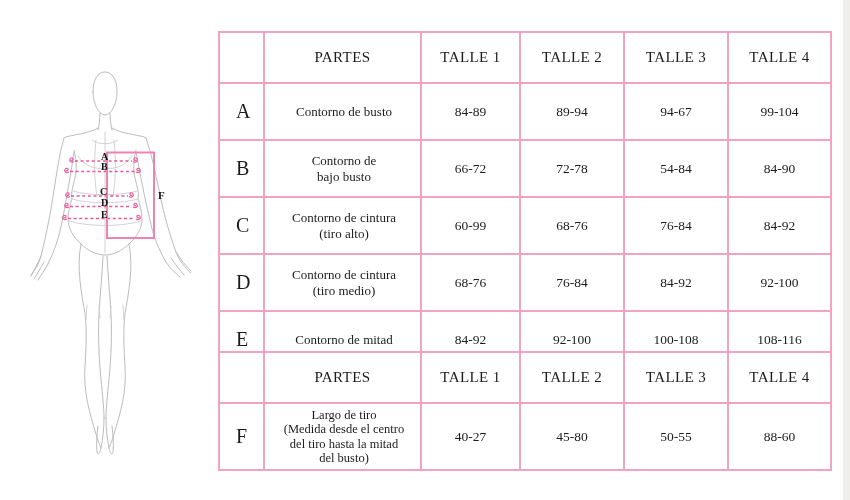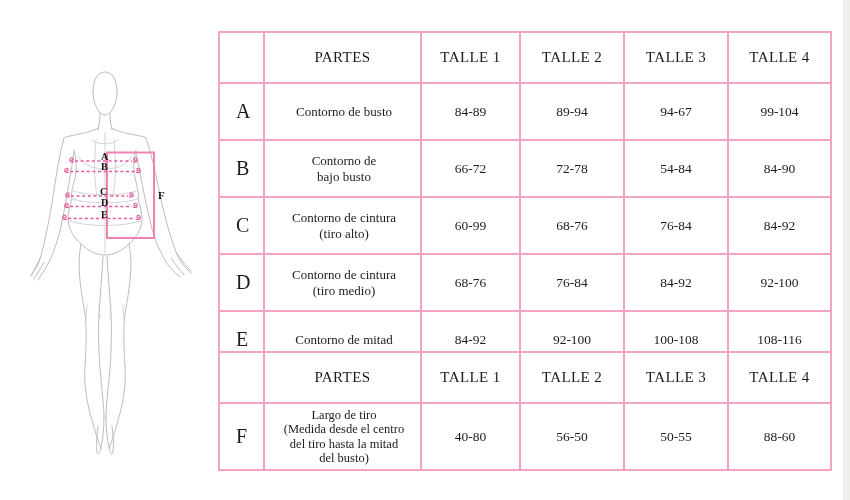--- a/index.html
+++ b/index.html
@@ -198,22 +198,22 @@
         <td class="cell-header">TALLE 2</td>
         <td class="cell-header">TALLE 3</td>
         <td class="cell-header">TALLE 4</td>
       </tr>
       <tr style="height:67px">
         <td class="cell-letter">F</td>
         <td class="cell-part" style="font-size:12.5px; line-height:1.15;border-radius:32px;">Largo de tiro
 (Medida desde el centro
 del tiro hasta la mitad
 del busto)</td>
-        <td class="cell-value">40-80</td>
-        <td class="cell-value">56-50</td>
+        <td class="cell-value">40-27</td>
+        <td class="cell-value">45-80</td>
         <td class="cell-value">50-55</td>
         <td class="cell-value">88-60</td>
       </tr>
     </tbody>
   </table>
 
   <div class="side-strip"></div>
 </div>
 
 </body></html>

